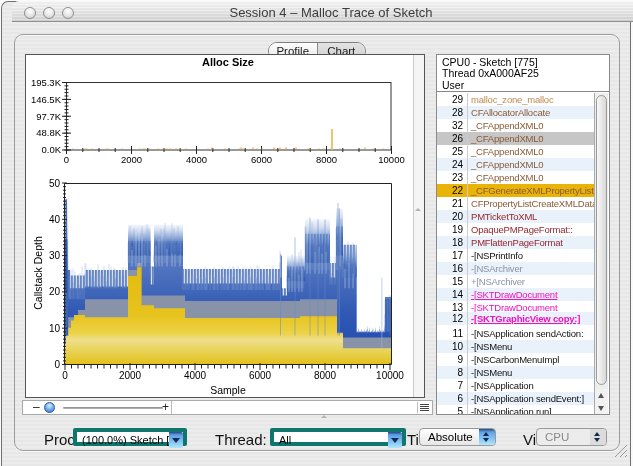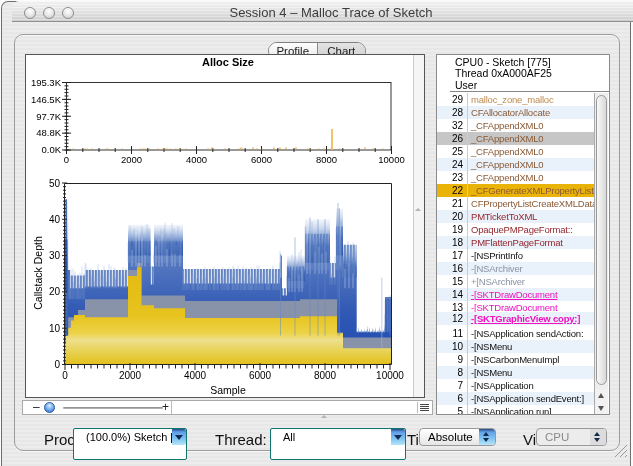--- a/index.html
+++ b/index.html
@@ -37,21 +37,21 @@
   background:linear-gradient(180deg,#888,#bbb); border-radius:1px; }
 #sknob { position:absolute; left:21px; top:1px; width:11px; height:11px;
   border-radius:50%; border:1px solid #26569c;
   background:radial-gradient(circle at 50% 30%, #dceeff 0%, #7db3ef 45%, #2f6cd0 100%); }
 .pm { position:absolute; top:-1px; font-size:12px; color:#222; }
 #gridbtn { position:absolute; right:1px; top:1px; width:14px; height:11px;
   border-left:1px solid #bbb; padding:2px 2px; }
 #gridbtn i { display:block; height:1px; background:#444; margin-bottom:1px; }
 #rpanel { position:absolute; left:436px; top:54px; width:174px; height:361px;
   background:#fff; border:1px solid #8a8a8a; overflow:hidden; }
-#rhead { position:absolute; left:13px; top:0; width:172px; height:37px;
+#rhead { position:absolute; left:0; top:0; width:172px; height:37px;
   border-bottom:1px solid #888; font-size:10.5px; color:#000; padding:2px 0 0 5px;
   line-height:11.4px; }
 .lr { position:absolute; left:0; width:158px; height:13px; font-size:9.5px;
   line-height:13px; white-space:nowrap; overflow:hidden; letter-spacing:-0.2px; }
 .lr .num { position:absolute; left:0; top:0; width:26px; text-align:right;
   color:#000; font-size:10px; letter-spacing:0; }
 .lr .nm { position:absolute; left:34px; top:0; }
 #numsep { position:absolute; left:30px; top:38px; width:1px; height:322px;
   background:#ccc; }
 #sbar { position:absolute; right:1px; top:38px; width:14px; height:322px;
@@ -59,23 +59,23 @@
 #sthumb { position:absolute; left:1px; top:2px; width:11px; height:290px;
   border-radius:6px; border:1px solid #999;
   background:linear-gradient(90deg,#f8f8f8,#d8d8d8); }
 .sarr { position:absolute; left:0; width:13px; height:13px; background:#f2f2f2; }
 .sarr i { position:absolute; left:3px; top:4px; width:0; height:0;
   border-left:3.5px solid transparent; border-right:3.5px solid transparent; }
 .sarr.up i { border-bottom:5px solid #555; }
 .sarr.dn i { border-top:5px solid #555; }
 #bbar { position:absolute; left:15px; top:425px; width:604px; height:26px; }
 .lbl { position:absolute; top:6px; font-size:15px; color:#111;margin-left:19px; }
-.combo { position:absolute; top:3px; height:32px; border:1px solid #0f766e;
+.combo { position:absolute; top:3px; height:18px; border:4px solid #0f766e;
   background:#fff; border-radius:2px; font-size:11px; line-height:16px;
-  color:#000; padding-left:12px; }
+  color:#000; padding-left:5px; }
 .cbtn { position:absolute; right:0; top:0; width:14px; height:16px;
   background:linear-gradient(180deg,#24477e 0%,#5e9de6 18%,#7fc2f0 60%,#b4e4fa 100%);
   border-radius:0 2px 2px 0; }
 .cbtn::after { content:""; position:absolute; left:3px; top:6px; width:0; height:0;
   border-left:4px solid transparent; border-right:4px solid transparent;
   border-top:5px solid #142c55; }
 .pop { position:absolute; top:3px; height:18px; border:1px solid #999;
   border-radius:4px; background:linear-gradient(180deg,#fff,#e6e6e6);
   font-size:11.5px; line-height:16px; color:#000; padding-left:8px; }
 .parr { position:absolute; right:0; top:0; width:16px; height:16px;

